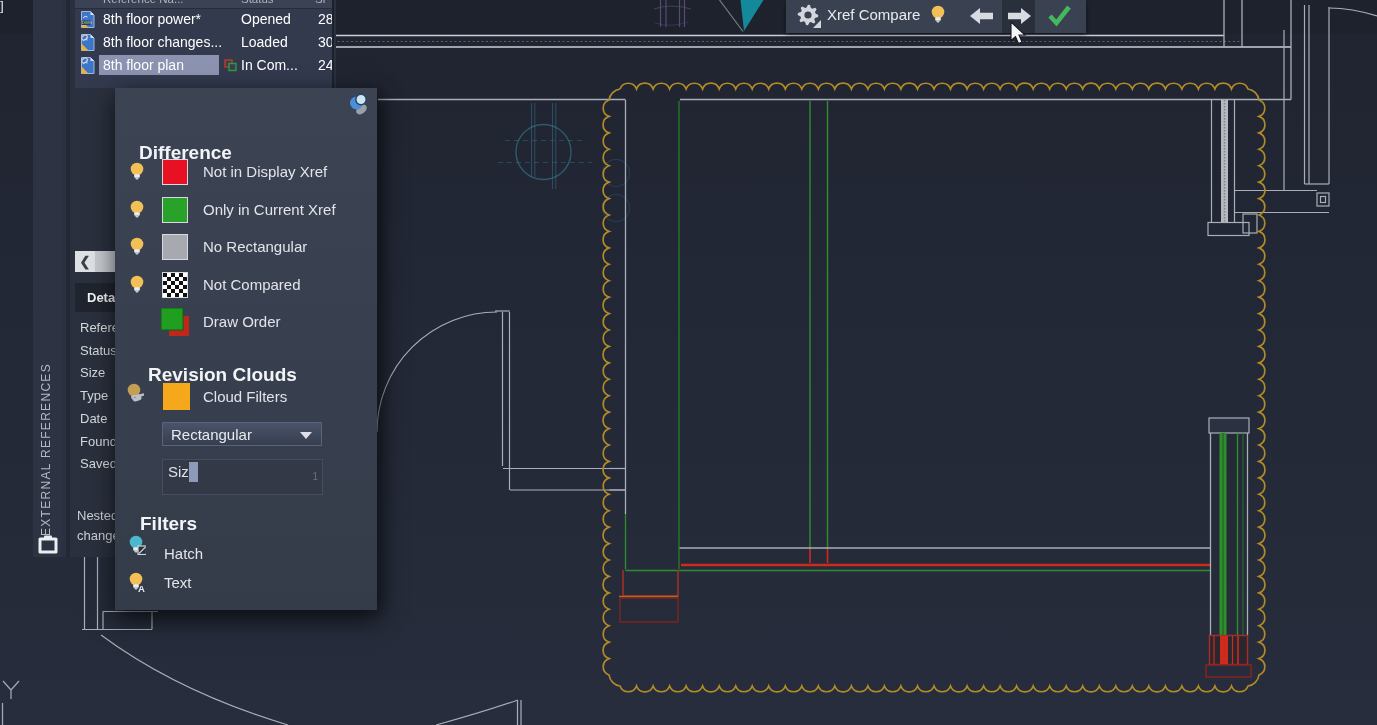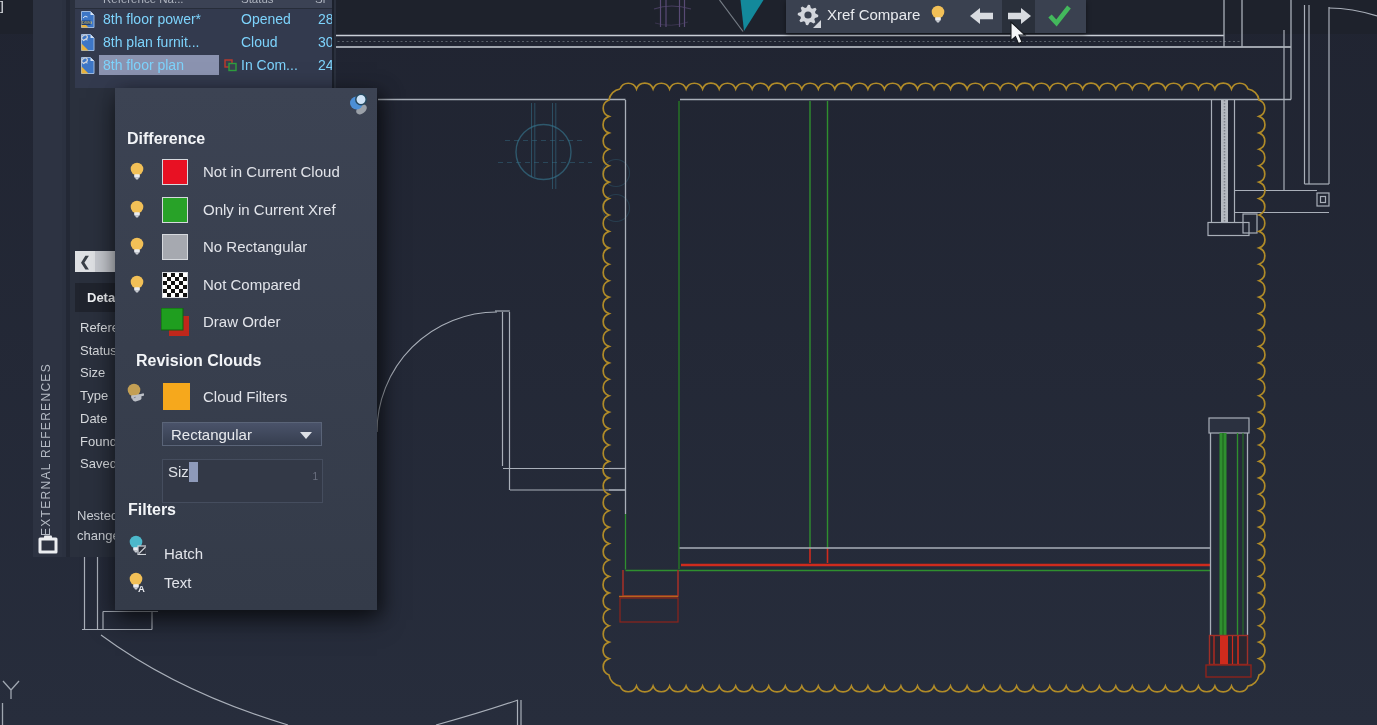--- a/index.html
+++ b/index.html
@@ -14,39 +14,39 @@
   #pal-strip .vtext{position:absolute;left:-75px;top:441px;width:176px;
       transform:rotate(-90deg);transform-origin:50% 50%;
       font-size:12px;letter-spacing:1.3px;color:#b4bac4;white-space:nowrap;text-align:left;}
   #pal-body{position:absolute;left:33px;top:0;width:266px;height:557px;background:#2a303d;
             border-left:4px solid #232835;}
   #filepanel{position:absolute;left:42px;top:0;width:257px;height:88px;background:#333a4e;overflow:hidden;
              border-right:2px solid #1c212c;}
   .fhdr{position:absolute;top:0;left:0;width:100%;height:8px;background:#3b4254;overflow:hidden;
         border-bottom:1px solid #272d3a;}
   .fhdr span{position:absolute;top:-7px;font-size:11.5px;color:#aeb4bf;}
-  .frow{position:absolute;left:0;width:100%;height:19px;font-size:14px;color:#7dd3fc;}
+  .frow{position:absolute;left:0;width:100%;height:19px;font-size:14px;color:#ffffff;}
   .frow .nm{position:absolute;left:28px;top:1px;}
   .frow .st{position:absolute;left:166px;top:1px;}
   .frow .sz{position:absolute;left:243px;top:1px;}
   .sel{position:absolute;left:24px;top:-1px;width:120px;height:20px;background:#8b93b0;}
   
   #panel{position:absolute;left:115px;top:88px;width:262px;height:522px;z-index:3;
          background:linear-gradient(#3c4353,#343b49);
          box-shadow:0 10px 24px rgba(0,0,0,.55),6px 4px 16px rgba(0,0,0,.35);}
-  #panel h3{margin:0;font-size:16px;font-weight:bold;color:#f2f4f7;position:absolute;}
+  #panel h3{margin:12px;font-size:19px;font-weight:bold;color:#f2f4f7;position:absolute;}
   .sw{position:absolute;width:26px;height:26px;left:47px;}
   .lbl{position:absolute;left:88px;font-size:15px;color:#e2e4ea;}
   .drop{position:absolute;left:47px;top:334px;width:160px;height:24px;
         background:linear-gradient(#4a536a,#363e4f);border:1px solid #5a6478;
         font-size:15px;color:#e8eaee;line-height:24px;padding-left:8px;box-sizing:border-box;}
   .drop .caret{position:absolute;right:9px;top:9px;width:0;height:0;
         border-left:6px solid transparent;border-right:6px solid transparent;
         border-top:7px solid #dde0e6;}
-  .sizein{position:absolute;left:47px;top:371px;width:161px;height:44px;background:#333947;
+  .sizein{position:absolute;left:47px;top:371px;width:161px;height:36px;background:#333947;
         border:1px solid #454d5e;box-sizing:border-box;font-size:15px;color:#dfe2e7;
         line-height:24px;padding-left:5px;}
   .sizein .cursor{position:absolute;left:26px;top:2px;width:9px;height:20px;background:#8e9aba;}
   .sizein .one{position:absolute;right:4px;top:5px;font-size:10px;color:#6b7180;}
   
   #toolbar{position:absolute;left:786px;top:0;width:300px;height:33px;z-index:2;
            background:#3a4150;box-shadow:0 2px 5px rgba(0,0,0,.45);text-align:right;}
   #toolbar .tlabel{position:absolute;left:41px;top:6px;font-size:15px;color:#e9ebef;}
   .tb-dark{position:absolute;left:216px;top:0;width:33px;height:33px;background:#2a303b;}
   
@@ -191,22 +191,22 @@
         <span class="sz">288</span>
       </div>
       <div class="frow" style="top:33px">
         <svg width="20" height="19" class="abs" style="left:3px;top:0px">
           <path d="M3.5 1.5 h9 l3.5 3.5 v12.5 h-12.5 z" fill="#3d76c6" stroke="#9db8dd" stroke-width="1"></path>
           <path d="M12.5 1.5 v3.5 h3.5 z" fill="#d6e4f6"></path>
           <path d="M3.5 17.5 v-7 l7 7 z" fill="#e8b23c"></path>
           <path d="M5 8 q2-3 4.5-1" stroke="#d8e6f8" stroke-width="1" fill="none"></path>
           <ellipse cx="6.5" cy="4.5" rx="3" ry="2.2" fill="none" stroke="#c8cdd6" stroke-width="1.3" transform="rotate(-30 6.5 4.5)"></ellipse>
         </svg>
-        <span class="nm">8th plan furnit...</span>
-        <span class="st">Cloud</span>
+        <span class="nm">8th floor changes...</span>
+        <span class="st">Loaded</span>
         <span class="sz">305</span>
       </div>
       <div class="frow" style="top:56px">
         <div class="sel"></div>
         <svg width="20" height="19" class="abs" style="left:3px;top:0px">
           <path d="M3.5 1.5 h9 l3.5 3.5 v12.5 h-12.5 z" fill="#3d76c6" stroke="#9db8dd" stroke-width="1"></path>
           <path d="M12.5 1.5 v3.5 h3.5 z" fill="#d6e4f6"></path>
           <path d="M3.5 17.5 v-7 l7 7 z" fill="#e8b23c"></path>
           <path d="M5 8 q2-3 4.5-1" stroke="#d8e6f8" stroke-width="1" fill="none"></path>
           <ellipse cx="6.5" cy="4.5" rx="3" ry="2.2" fill="none" stroke="#c8cdd6" stroke-width="1.3" transform="rotate(-30 6.5 4.5)"></ellipse>
@@ -235,21 +235,21 @@
     </svg>
     <h3 style="left:12px;top:42px">Difference</h3>
     <div class="sw" style="top:71px">
       <div style="width:26px;height:26px;background:#e81123;border:1px solid #d6d9de;box-sizing:border-box;"></div>
     </div>
     <svg class="abs" style="left:14px;top:74px" width="18" height="20" opacity="1.0">
       <circle cx="8" cy="7" r="6.3" fill="#f2c057"></circle>
       <rect x="5.2" y="12.2" width="5.6" height="3.6" rx="1" fill="#e9ebf0"></rect>
       <rect x="6.4" y="15.8" width="3.2" height="1.6" rx="0.8" fill="#c9ccd3"></rect>
     </svg>
-    <div class="lbl" style="top:75px">Not in Current Cloud</div>
+    <div class="lbl" style="top:75px">Not in Display Xref</div>
     <div class="sw" style="top:108.5px">
       <div style="width:26px;height:26px;background:#28a228;border:1px solid #d6d9de;box-sizing:border-box;"></div>
     </div>
     <svg class="abs" style="left:14px;top:111.5px" width="18" height="20" opacity="1.0">
       <circle cx="8" cy="7" r="6.3" fill="#f2c057"></circle>
       <rect x="5.2" y="12.2" width="5.6" height="3.6" rx="1" fill="#e9ebf0"></rect>
       <rect x="6.4" y="15.8" width="3.2" height="1.6" rx="0.8" fill="#c9ccd3"></rect>
     </svg>
     <div class="lbl" style="top:112.5px">Only in Current Xref</div>
     <div class="sw" style="top:146px">

